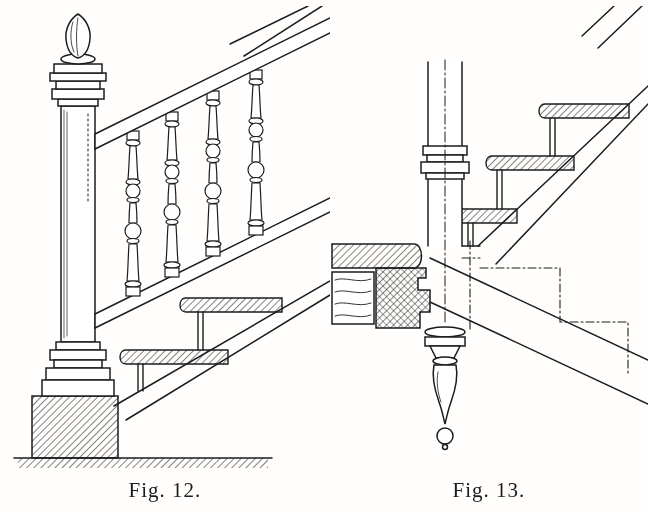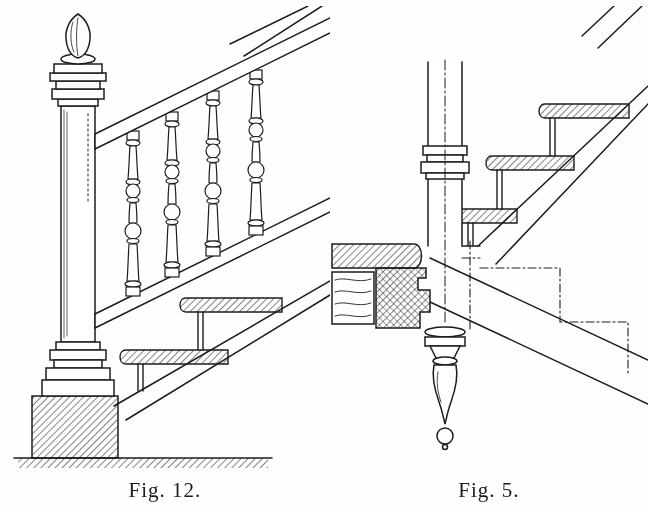--- a/index.html
+++ b/index.html
@@ -210,14 +210,14 @@
         <path d="M108,366 C106,376 108,388 111,396" stroke-width="0.8" fill="none"></path>
         <circle cx="115" cy="430" r="8"></circle>
         <circle cx="115" cy="441" r="2.5"></circle>
       </g>
 
       <line x1="115" y1="54" x2="115" y2="318" stroke-width="1" stroke-dasharray="10,3,2,3"></line>
     </svg>
   </div>
 
   <div class="caption caption--left">Fig. 12.</div>
-  <div class="caption caption--right">Fig. 5.</div>
+  <div class="caption caption--right">Fig. 13.</div>
 </div>
 
 </body></html>

